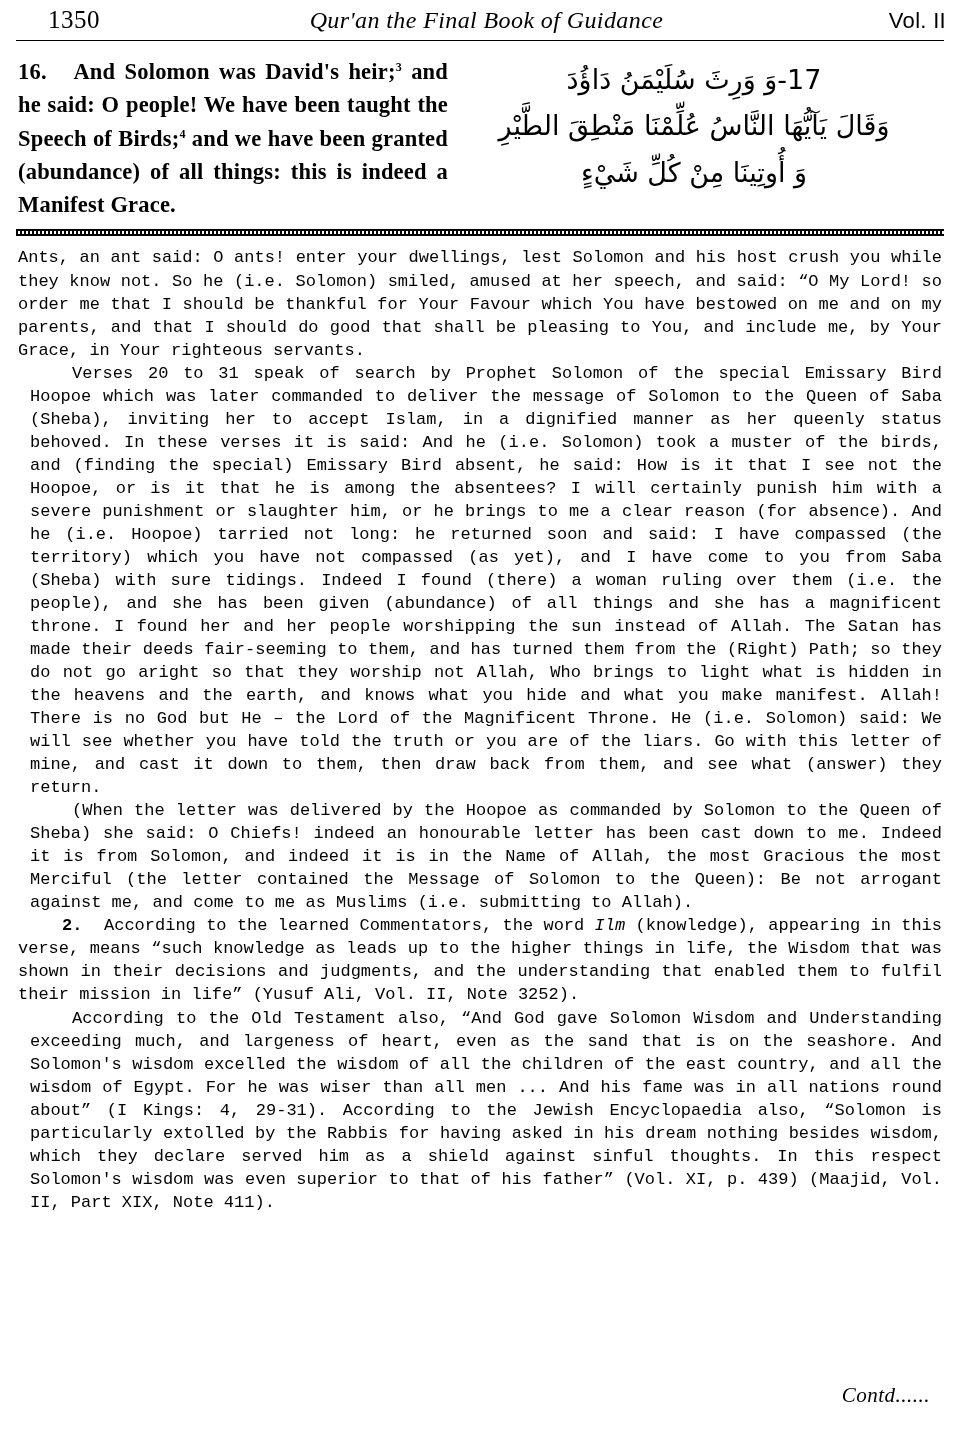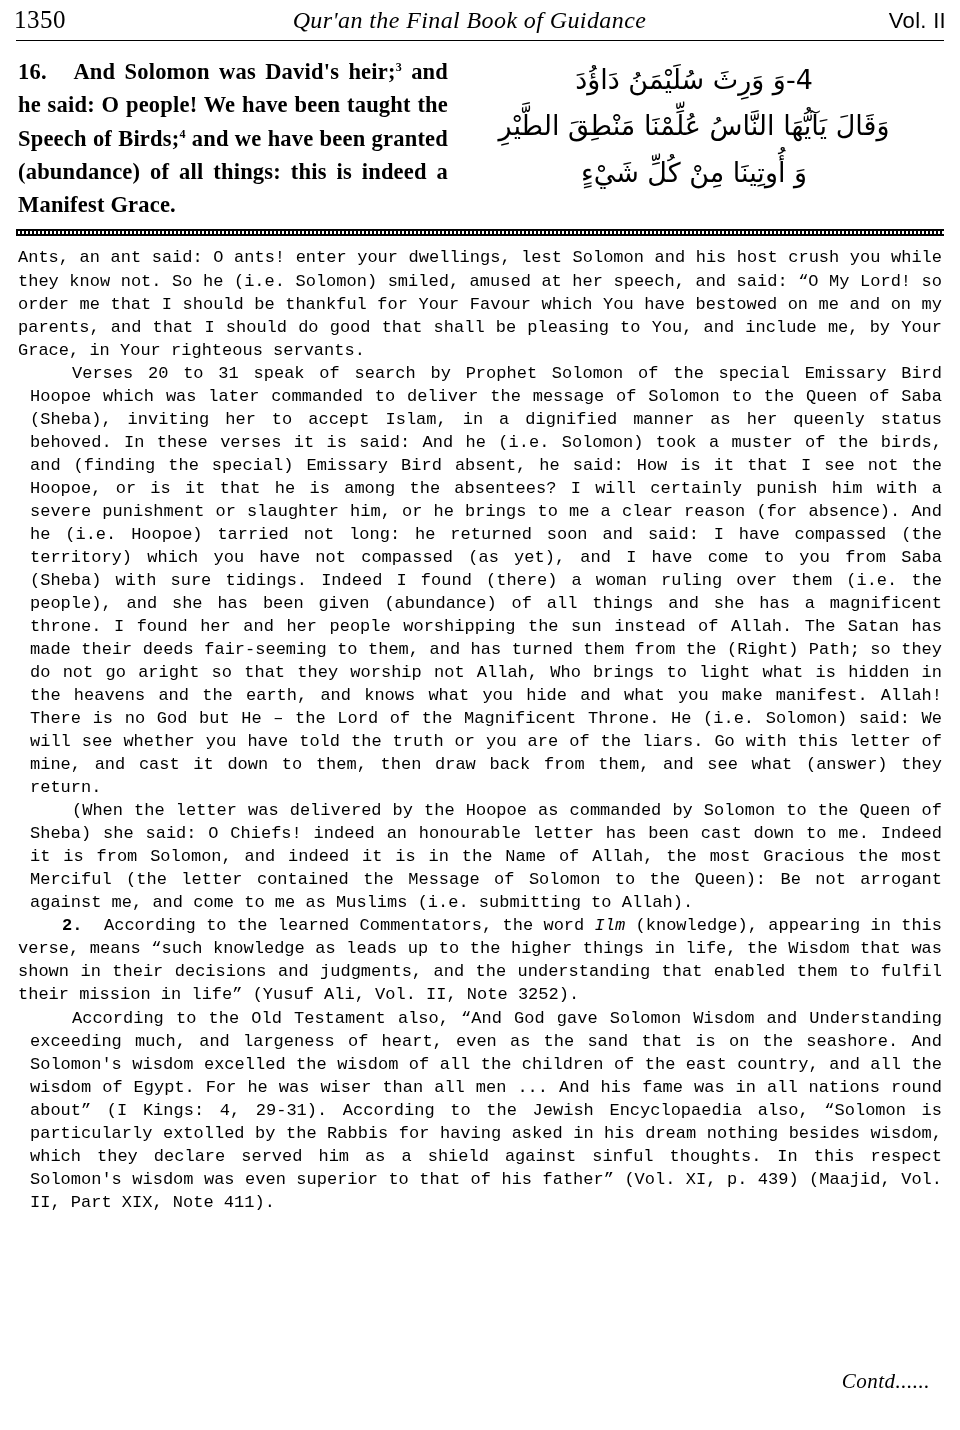--- a/index.html
+++ b/index.html
@@ -28,20 +28,21 @@
     display: flex;
     align-items: baseline;
     justify-content: space-between;
     padding-top: 6px;
     padding-bottom: 2px;
   }
   .hdr-folio {
     font-size: 25px;
     font-family: "Liberation Serif", serif;
     letter-spacing: 0.5px;
+    margin-left: 34px;
   }
   .hdr-title {
     font-size: 24px;
     font-style: italic;
     font-weight: normal;
     font-family: "Liberation Serif", serif;
     letter-spacing: 0.4px;
     flex: 1;
     text-align: center;
     transform: translateX(-8px);
@@ -134,42 +135,42 @@
     font-weight: bold;
   }
   .commentary i {
     font-style: italic;
   }
 
   
   .page-footer {
     position: absolute;
     right: 30px;
-    bottom: 36px;
+    bottom: 22px;
     font-family: "Liberation Serif", serif;
     font-style: italic;
     font-size: 21px;
     letter-spacing: 0.5px;
   }
 </style>
 </head>
 <body>
 
 <div class="page">
 
   <div class="page-header">
     <div class="hdr-folio">1350</div>
     <div class="hdr-title">Qur'an the Final Book of Guidance</div>
     <div class="hdr-vol">Vol. II</div>
   </div>
   <div class="rule-top"></div>
 
   <div class="verse-block">
     <div class="verse-en"><b>16.&nbsp;&nbsp; And Solomon was David's heir;<sup>3</sup> and he said: O people! We have been taught the Speech of Birds;<sup>4</sup> and we have been granted (abundance) of all things: this is indeed a Manifest Grace.</b></div>
-    <div class="verse-ar"><span class="ar-line">4-وَ وَرِثَ سُلَيْمَنُ دَاؤُدَ</span><span class="ar-line">وَقَالَ يَآيُّهَا النَّاسُ عُلِّمْنَا مَنْطِقَ الطَّيْرِ</span><span class="ar-line">وَ أُوتِينَا مِنْ كُلِّ شَيْءٍ</span></div>
+    <div class="verse-ar"><span class="ar-line">17-وَ وَرِثَ سُلَيْمَنُ دَاؤُدَ</span><span class="ar-line">وَقَالَ يَآيُّهَا النَّاسُ عُلِّمْنَا مَنْطِقَ الطَّيْرِ</span><span class="ar-line">وَ أُوتِينَا مِنْ كُلِّ شَيْءٍ</span></div>
   </div>
 
   <div class="rule-double"></div>
 
   <div class="commentary">
       <p>Ants, an ant said: O ants! enter your dwellings, lest Solomon and his host crush you while they know not. So he (i.e. Solomon) smiled, amused at her speech, and said: “O My Lord! so order me that I should be thankful for Your Favour which You have bestowed on me and on my parents, and that I should do good that shall be pleasing to You, and include me, by Your Grace, in Your righteous servants.</p>
       <p class="indent">Verses 20 to 31 speak of search by Prophet Solomon of the special Emissary Bird Hoopoe which was later commanded to deliver the message of Solomon to the Queen of Saba (Sheba), inviting her to accept Islam, in a dignified manner as her queenly status behoved. In these verses it is said: And he (i.e. Solomon) took a muster of the birds, and (finding the special) Emissary Bird absent, he said: How is it that I see not the Hoopoe, or is it that he is among the absentees? I will certainly punish him with a severe punishment or slaughter him, or he brings to me a clear reason (for absence). And he (i.e. Hoopoe) tarried not long: he returned soon and said: I have compassed (the territory) which you have not compassed (as yet), and I have come to you from Saba (Sheba) with sure tidings. Indeed I found (there) a woman ruling over them (i.e. the people), and she has been given (abundance) of all things and she has a magnificent throne. I found her and her people worshipping the sun instead of Allah. The Satan has made their deeds fair-seeming to them, and has turned them from the (Right) Path; so they do not go aright so that they worship not Allah, Who brings to light what is hidden in the heavens and the earth, and knows what you hide and what you make manifest. Allah! There is no God but He – the Lord of the Magnificent Throne. He (i.e. Solomon) said: We will see whether you have told the truth or you are of the liars. Go with this letter of mine, and cast it down to them, then draw back from them, and see what (answer) they return.</p>
       <p class="indent">(When the letter was delivered by the Hoopoe as commanded by Solomon to the Queen of Sheba) she said: O Chiefs! indeed an honourable letter has been cast down to me. Indeed it is from Solomon, and indeed it is in the Name of Allah, the most Gracious the most Merciful (the letter contained the Message of Solomon to the Queen): Be not arrogant against me, and come to me as Muslims (i.e. submitting to Allah).</p>
       <p class="numbered"><span class="para-num">2.</span><span>According to the learned Commentators, the word <i>Ilm</i> (knowledge), appearing in this verse, means “such knowledge as leads up to the higher things in life, the Wisdom that was shown in their decisions and judgments, and the understanding that enabled them to fulfil their mission in life” (Yusuf Ali, Vol. II, Note 3252).</span></p>
       <p class="indent">According to the Old Testament also, “And God gave Solomon Wisdom and Understanding exceeding much, and largeness of heart, even as the sand that is on the seashore. And Solomon's wisdom excelled the wisdom of all the children of the east country, and all the wisdom of Egypt. For he was wiser than all men ... And his fame was in all nations round about” (I Kings: 4, 29-31). According to the Jewish Encyclopaedia also, “Solomon is particularly extolled by the Rabbis for having asked in his dream nothing besides wisdom, which they declare served him as a shield against sinful thoughts. In this respect Solomon's wisdom was even superior to that of his father” (Vol. XI, p. 439) (Maajid, Vol. II, Part XIX, Note 411).</p>

